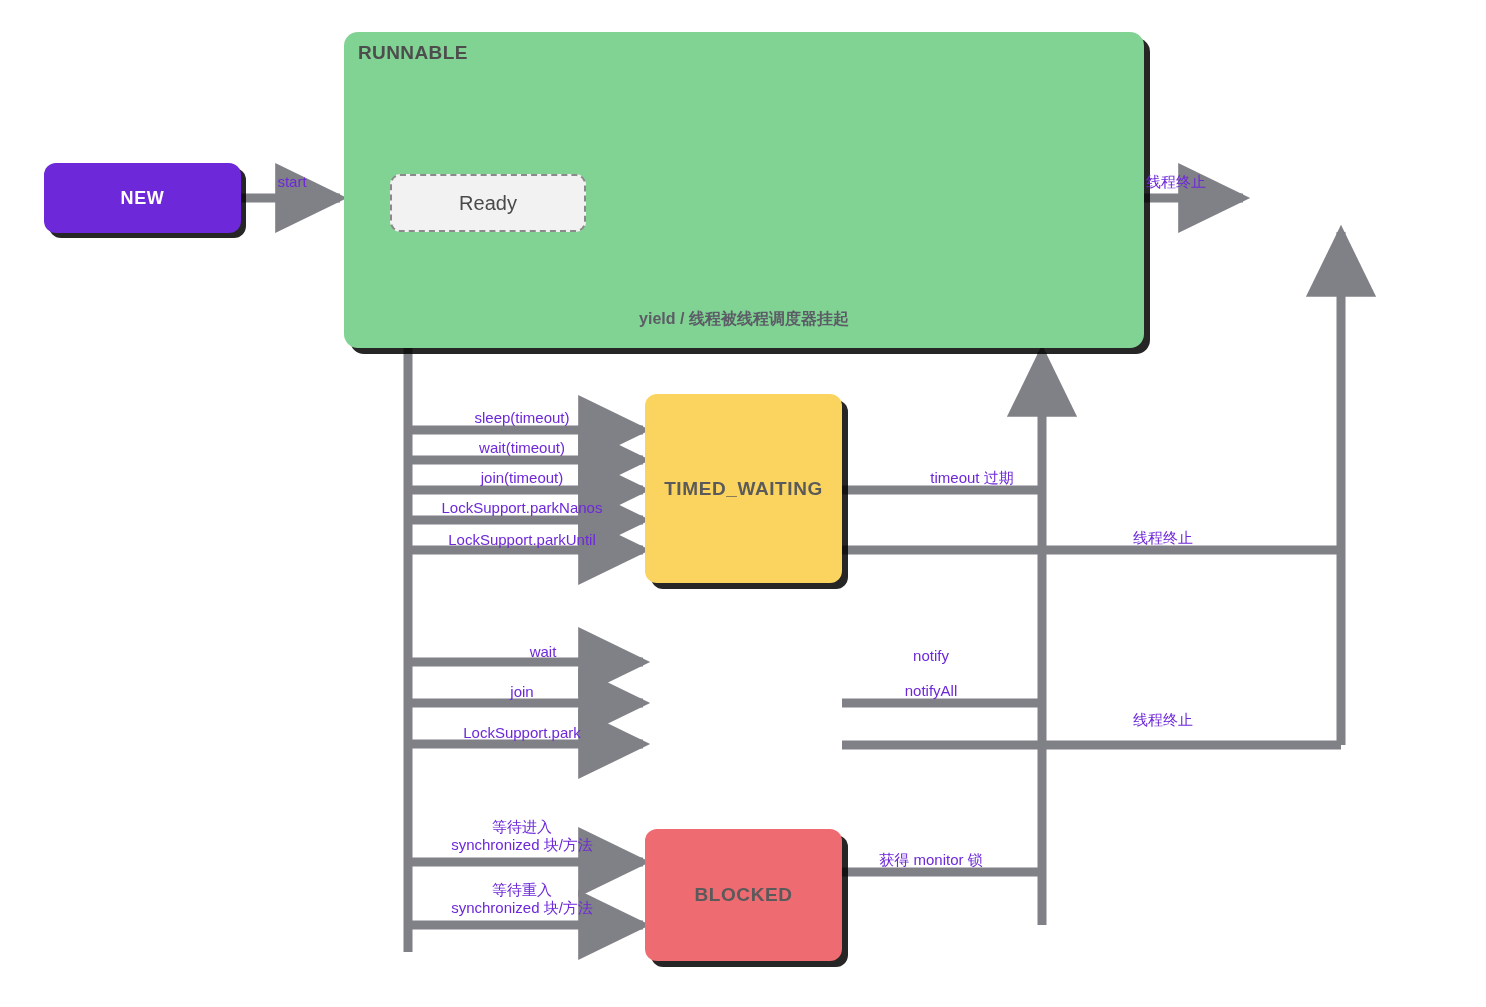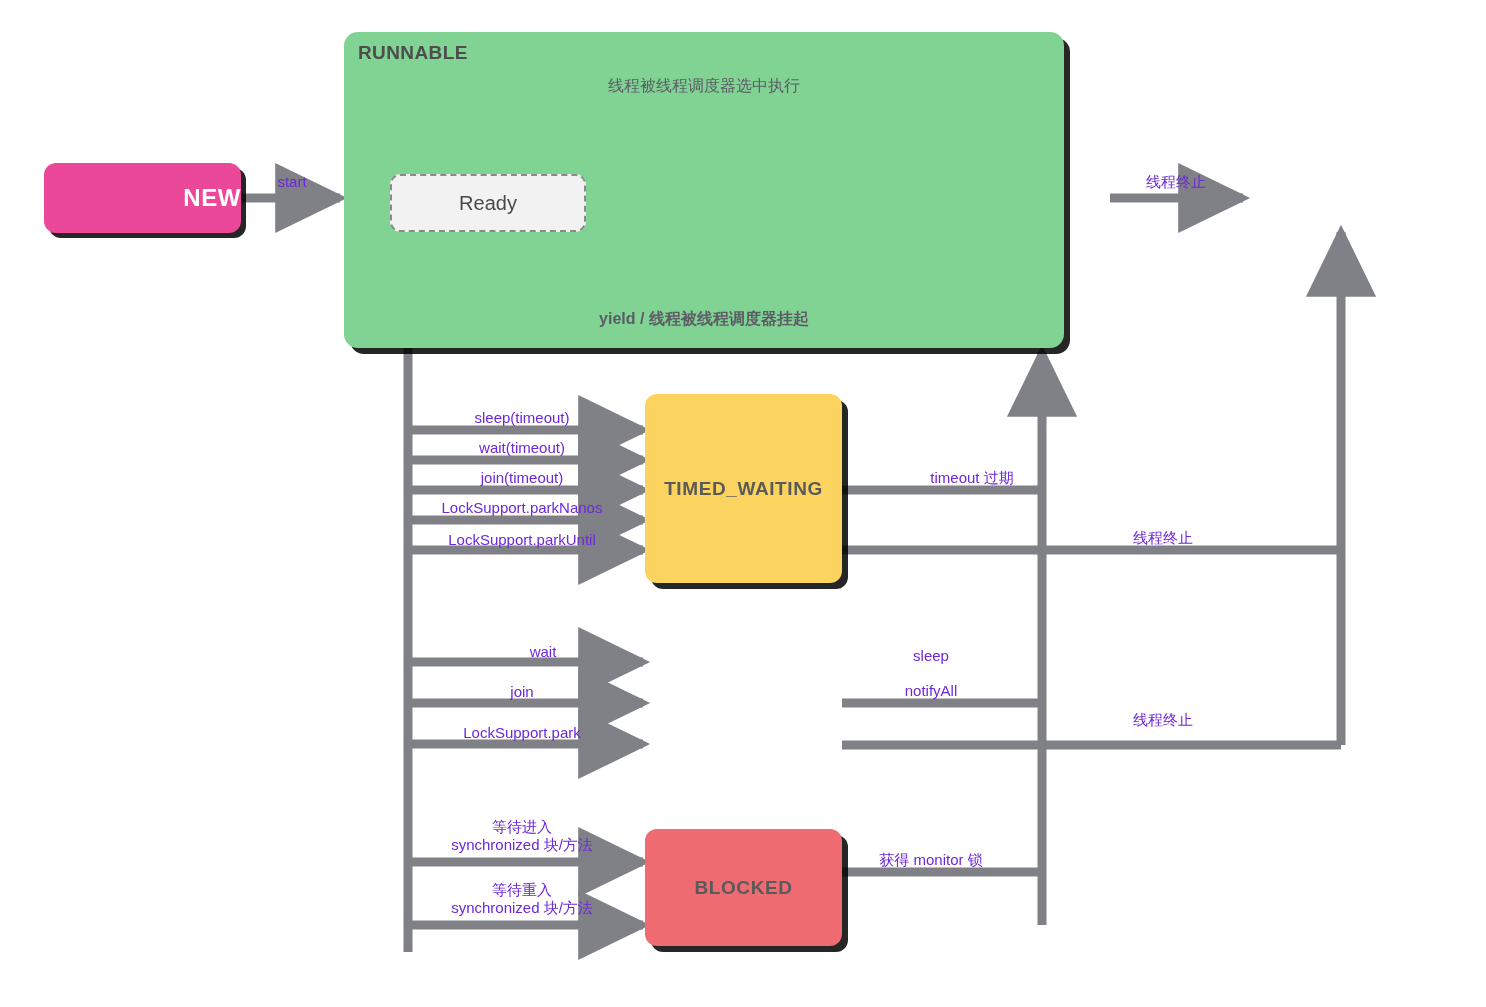--- a/index.html
+++ b/index.html
@@ -5,22 +5,22 @@
   html,body{margin:0;padding:0;background:#ffffff;}
   body{font-family:"Liberation Sans","DejaVu Sans",sans-serif;}
   #stage{position:relative;width:1486px;height:1007px;background:#fff;overflow:hidden;}
   #wires{position:absolute;left:0;top:0;width:1486px;height:1007px;}
 
   
   .node{position:absolute;box-sizing:border-box;display:flex;align-items:center;
         justify-content:center;text-align:center;border-radius:12px;}
   .node .lbl{pointer-events:none;}
 
-  .n-dark{background:#ec4899;color:#ffffff;font-weight:bold;font-size:24px;
-          letter-spacing:.6px;box-shadow:5px 5px 0 rgba(0,0,0,.85);justify-content:flex-end;}
+  .n-dark{background:#6d28d9;color:#ffffff;font-weight:bold;font-size:18px;
+          letter-spacing:.6px;box-shadow:5px 5px 0 rgba(0,0,0,.85);}
 
   .n-group{background:#81d394;border-radius:14px;box-shadow:6px 6px 0 rgba(0,0,0,.85);}
   .group-title{position:absolute;left:14px;top:10px;color:#4d4d4d;font-weight:bold;
                font-size:19px;letter-spacing:.4px;}
   .group-cap{position:absolute;width:100%;text-align:center;color:#5c5c66;font-size:16px;}
 
   .n-sub{background:#f2f2f2;border:2px dashed #8a8a8a;border-radius:10px;
          color:#4a4a4a;font-size:20px;}
 
   .n-yellow{background:#fbd35f;color:#5a5a5a;font-weight:bold;font-size:19px;
@@ -82,37 +82,36 @@
       <path d="M842,550 L1341,550"></path>
       <path d="M842,745 L1341,745"></path>
     </g>
   </svg>
 
   <div class="node n-dark" style="left:44px;top:163px;width:197px;height:70px;">
     <span class="lbl">NEW</span>
   </div>
 
 
-  <div class="node n-group" style="left:344px;top:32px;width:720px;height:316px;">
+  <div class="node n-group" style="left:344px;top:32px;width:800px;height:316px;">
     <span class="group-title">RUNNABLE</span>
-    <span class="group-cap" style="top:44px;left:0;">线程被线程调度器选中执行</span>
     <span class="group-cap" style="top:277px;left:0;font-weight:bold;">yield / 线程被线程调度器挂起</span>
   </div>
 
   <div class="node n-sub" style="left:390px;top:174px;width:196px;height:58px;">
     <span class="lbl">Ready</span>
   </div>
 
 
   <div class="node n-yellow" style="left:645px;top:394px;width:197px;height:189px;">
     <span class="lbl">TIMED_WAITING</span>
   </div>
 
 
-  <div class="node n-red" style="left:645px;top:829px;width:197px;height:117px;">
+  <div class="node n-red" style="left:645px;top:829px;width:197px;height:132px;">
     <span class="lbl">BLOCKED</span>
   </div>
 
   <div class="elabel" style="left:292px;top:182px;">start</div>
 
   <div class="elabel" style="left:1176px;top:182px;">线程终止</div>
 
   <div class="elabel" style="left:522px;top:418px;">sleep(timeout)</div>
   <div class="elabel" style="left:522px;top:448px;">wait(timeout)</div>
   <div class="elabel" style="left:522px;top:478px;">join(timeout)</div>
@@ -120,21 +119,21 @@
   <div class="elabel" style="left:522px;top:540px;">LockSupport.parkUntil</div>
 
   <div class="elabel" style="left:931px;top:478px;margin-left:41px;">timeout 过期</div>
 
   <div class="elabel" style="left:1163px;top:538px;">线程终止</div>
 
   <div class="elabel" style="left:522px;top:652px;margin-left:21px;">wait</div>
   <div class="elabel" style="left:522px;top:692px;">join</div>
   <div class="elabel" style="left:522px;top:733px;">LockSupport.park</div>
 
-  <div class="elabel" style="left:931px;top:656px;">sleep</div>
+  <div class="elabel" style="left:931px;top:656px;">notify</div>
   <div class="elabel" style="left:931px;top:691px;">notifyAll</div>
 
   <div class="elabel" style="left:1163px;top:720px;">线程终止</div>
 
   <div class="elabel two" style="left:522px;top:836px;">
     <div>等待进入</div>
     <div>synchronized 块/方法</div>
   </div>
   <div class="elabel two" style="left:522px;top:899px;">
     <div>等待重入</div>

